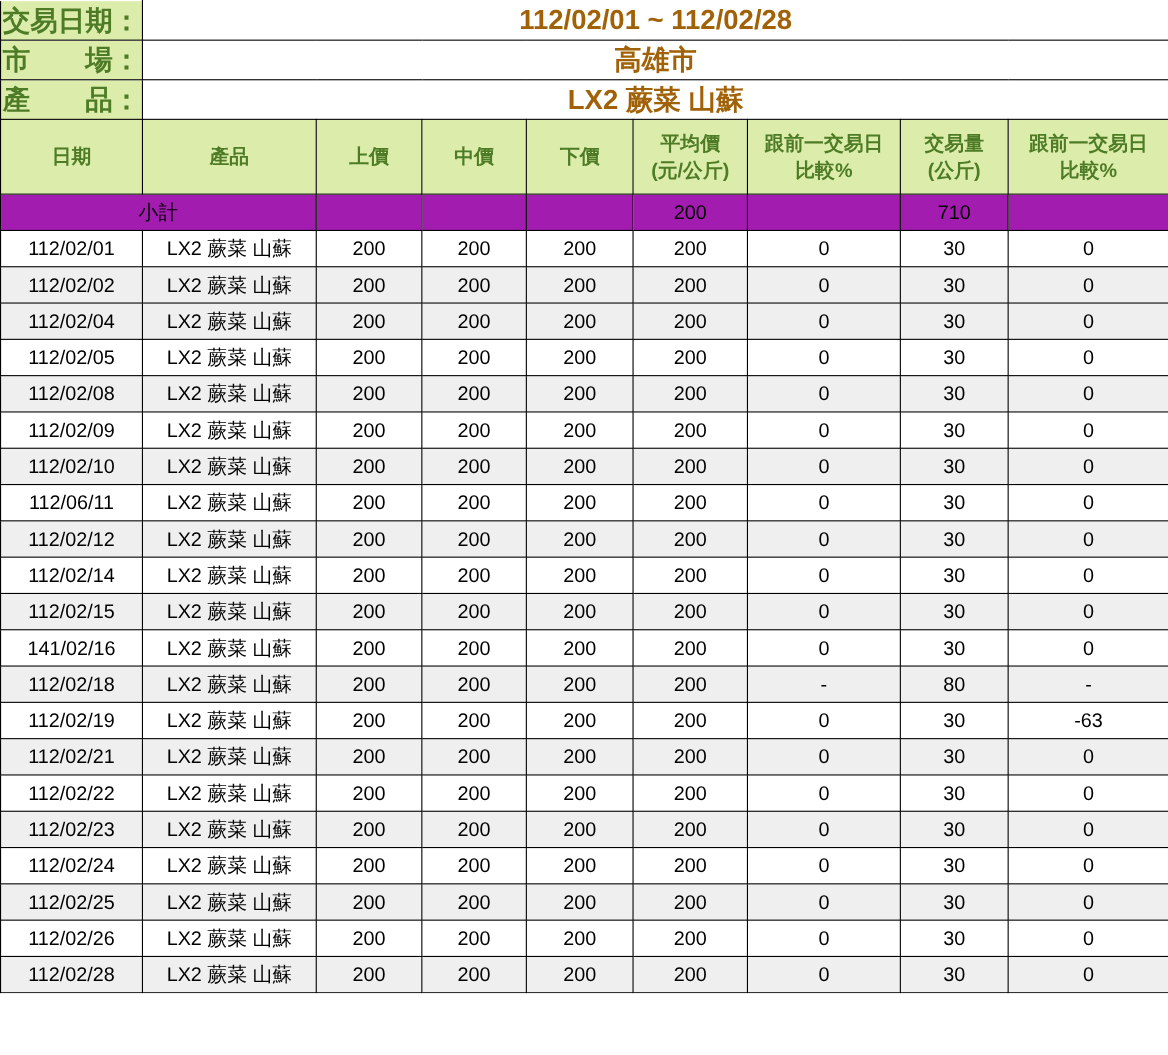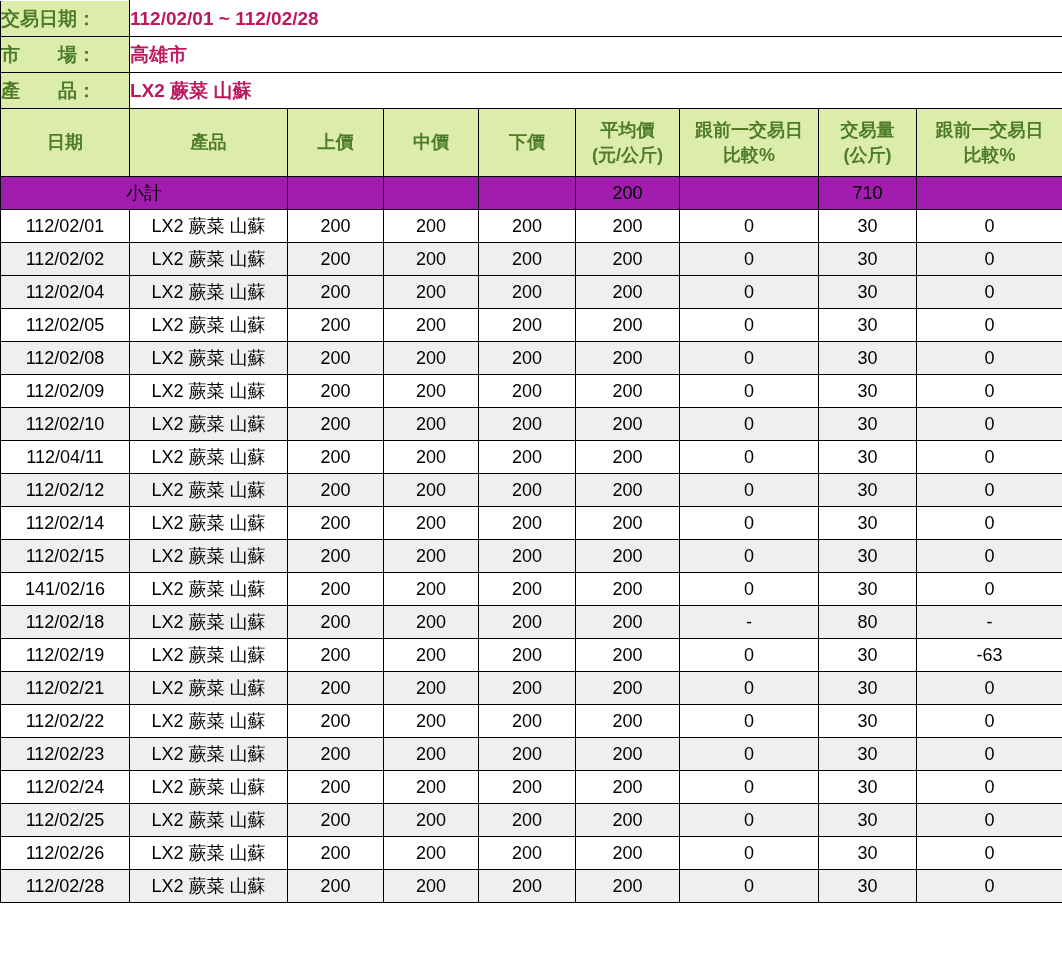--- a/index.html
+++ b/index.html
@@ -13,32 +13,32 @@
     table-layout: fixed;
     width: 1062px;
   }
   table.report td, table.report th {
     border: 1px solid #000;
     overflow: hidden;
     padding: 0;
     vertical-align: middle;
   }
   
-  tr.info-row td { height: 36px; font-size: 19px; font-weight: bold; }
+  tr.info-row td { height: 36px; font-size: 25px; font-weight: bold; text-align: center; }
   tr.info-row.first td { border-top-color: #fff; }
   td.info-label {
     background: #dcedab;
     color: #4e7c26;
     padding-left: 9px;
     text-align: left;
     border-left-color: #fff;
   }
   td.info-value {
     background: #ffffff;
-    color: #be185d;
+    color: #a16207;
     padding-left: 7px;
     text-align: left;
     border-right-color: #fff;
   }
   
   tr.head-row th {
     background: #dcedab;
     color: #4e7c26;
     font-size: 18px;
     font-weight: bold;
@@ -187,21 +187,21 @@
     <td>LX2 蕨菜 山蘇</td>
     <td>200</td>
     <td>200</td>
     <td>200</td>
     <td>200</td>
     <td>0</td>
     <td>30</td>
     <td>0</td>
   </tr>
       <tr class="data-row">
-    <td>112/04/11</td>
+    <td>112/06/11</td>
     <td>LX2 蕨菜 山蘇</td>
     <td>200</td>
     <td>200</td>
     <td>200</td>
     <td>200</td>
     <td>0</td>
     <td>30</td>
     <td>0</td>
   </tr>
       <tr class="data-row stripe">

